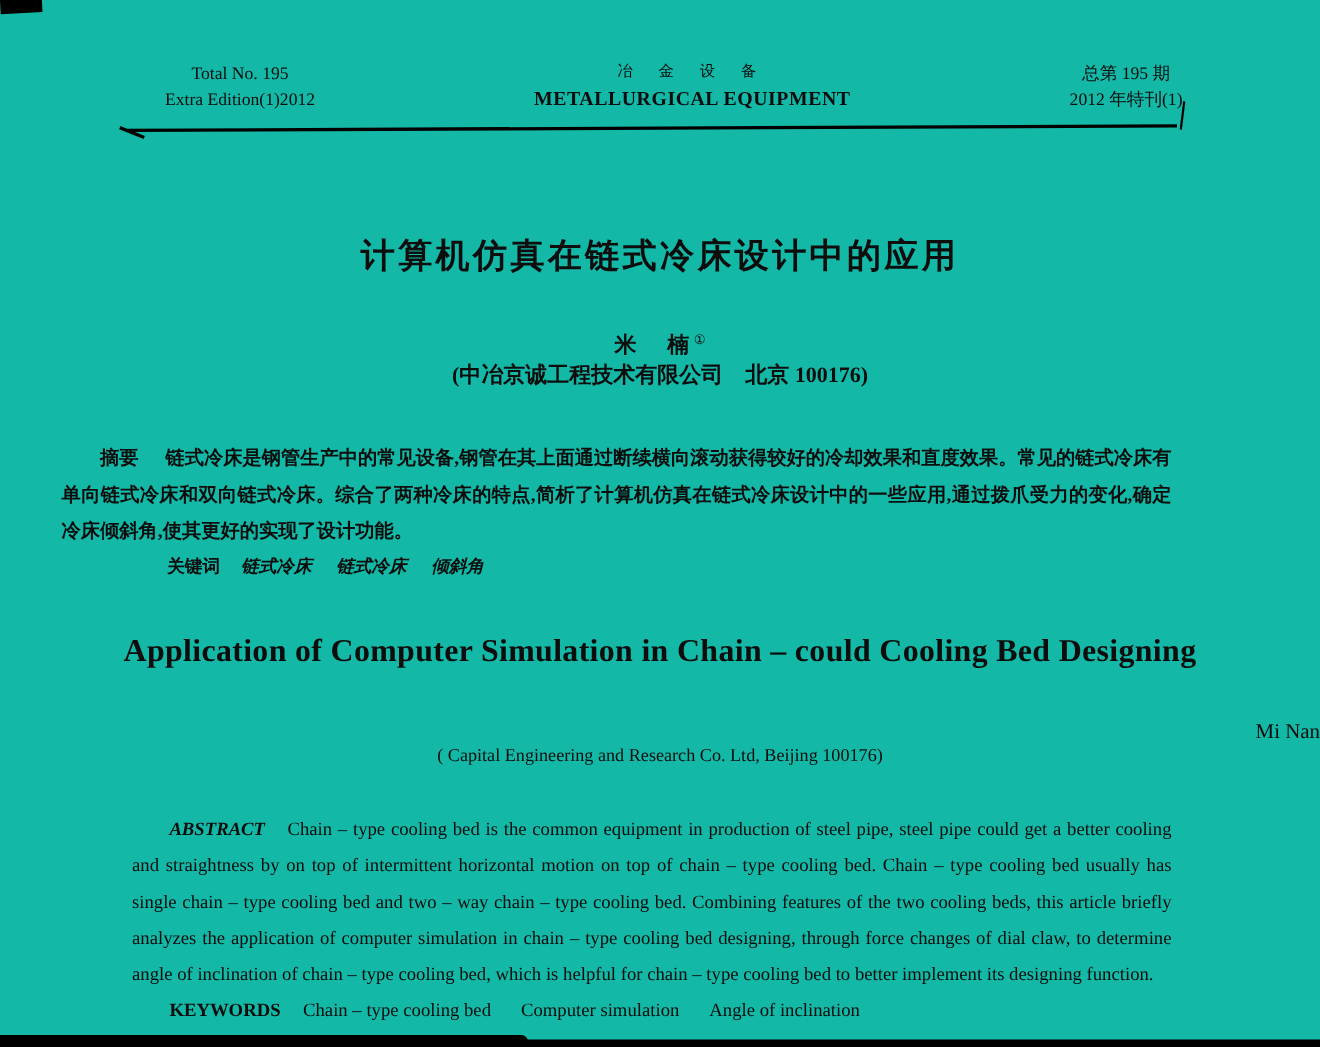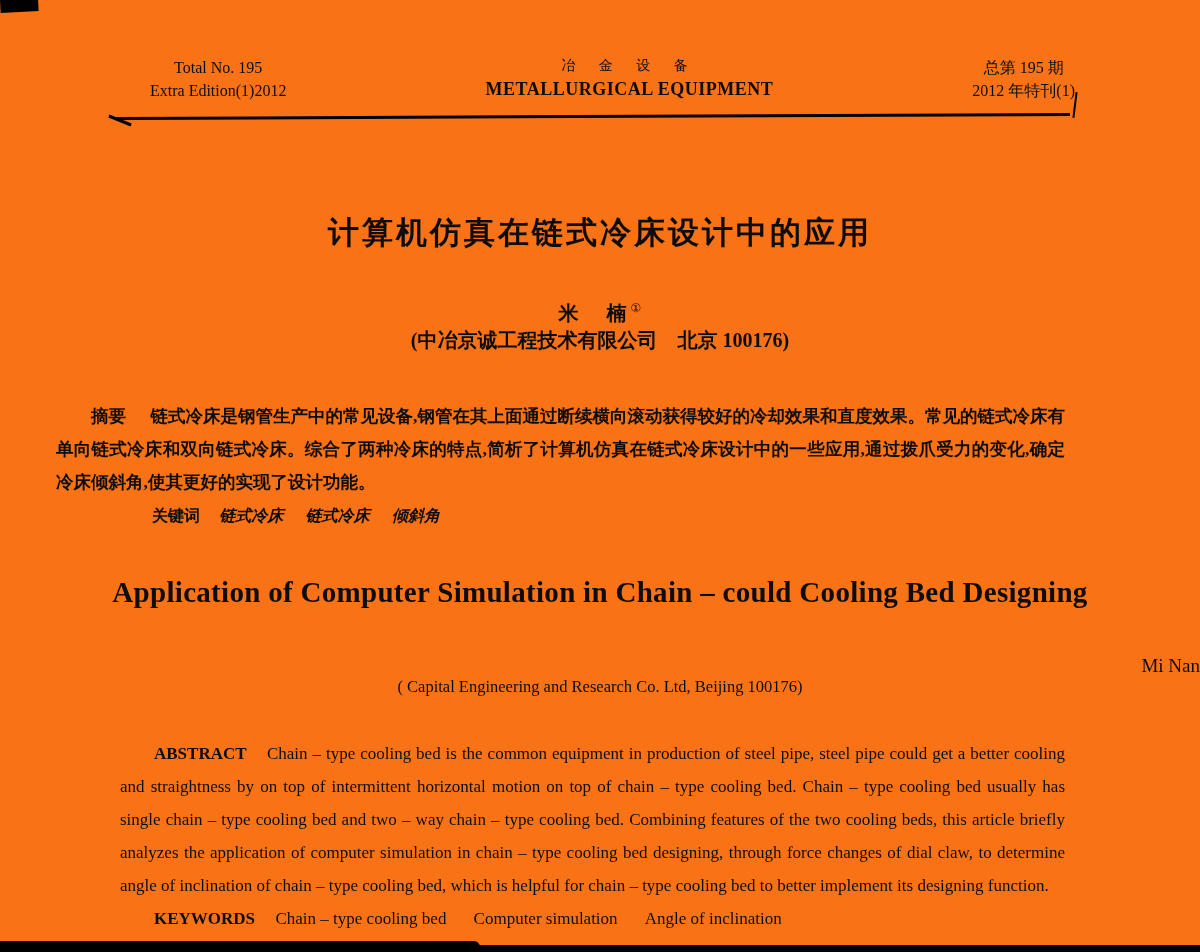--- a/index.html
+++ b/index.html
@@ -5,21 +5,21 @@
   * { margin: 0; padding: 0; box-sizing: border-box; }
   html, body { width: 1200px; }
   body {
     font-family: "Liberation Serif", "DejaVu Serif", serif;
     background: #ffffff;
   }
   .page {
     position: relative;
     width: 1200px;
     height: 952px;
-    background: #f97316;
+    background: #14b8a6;
     color: #0d0d0d;
     overflow: hidden;
   }
 
   
   .artifact-topleft {
     position: absolute; top: 0; left: 0;
     width: 38px; height: 13px;
     background: #000;
     transform: rotate(-3deg);
@@ -138,21 +138,21 @@
     text-align: center;
     font-size: 16.5px;
   }
   .abstract-en {
     margin: 40px 135px 0 120px;
     font-size: 17px;
     line-height: 33px;
     text-align: justify;
     text-indent: 2em;
   }
-  .abstract-en .abs-label { font-weight: bold; margin-right: 1.2em; }
+  .abstract-en .abs-label { font-weight: bold; margin-right: 1.2em; font-style: italic; }
   .keywords-en {
     margin: 0 135px 0 120px;
     font-size: 17px;
     line-height: 33px;
     text-indent: 2em;
   }
   .keywords-en .kw-label { font-weight: bold; margin-right: 1.2em; }
   .keywords-en .kw-item { margin-right: 1.6em; }
 </style>
 </head>

